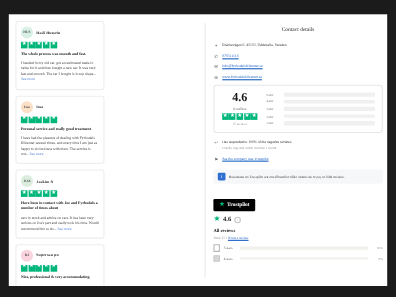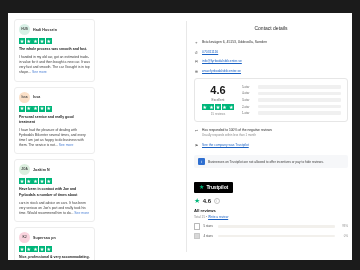--- a/index.html
+++ b/index.html
@@ -7,21 +7,21 @@
     width:360px;height:270px;overflow:hidden;
     background:#121212;
     font-family:"Liberation Sans",sans-serif;
     color:#191919;
   }
   .frame{position:absolute;inset:0;background:#1b1b1b;}
   .page{
     position:absolute;left:8px;top:13px;right:8px;bottom:10px;
     background:#ffffff;overflow:hidden;
   }
-  .cols{display:flex;height:100%;}
+  .cols{display:flex;height:100%;font-family:Liberation Serif, serif;}
   .left{width:178px;flex:0 0 178px;padding:6px 6px 0 6px;box-sizing:border-box;}
   .divider{width:1px;background:#e8e8e8;margin-top:8px;margin-bottom:8px;}
   .right{flex:1;padding:6px 4px 0 7px;box-sizing:border-box;}
 
   
   .cards{display:flex;flex-wrap:wrap;gap:5px;}
   .card{
     width:81px;box-sizing:border-box;
     background:#fff;border:1px solid #ededed;border-radius:3px;
     padding:4px 4px 5px 4px;

